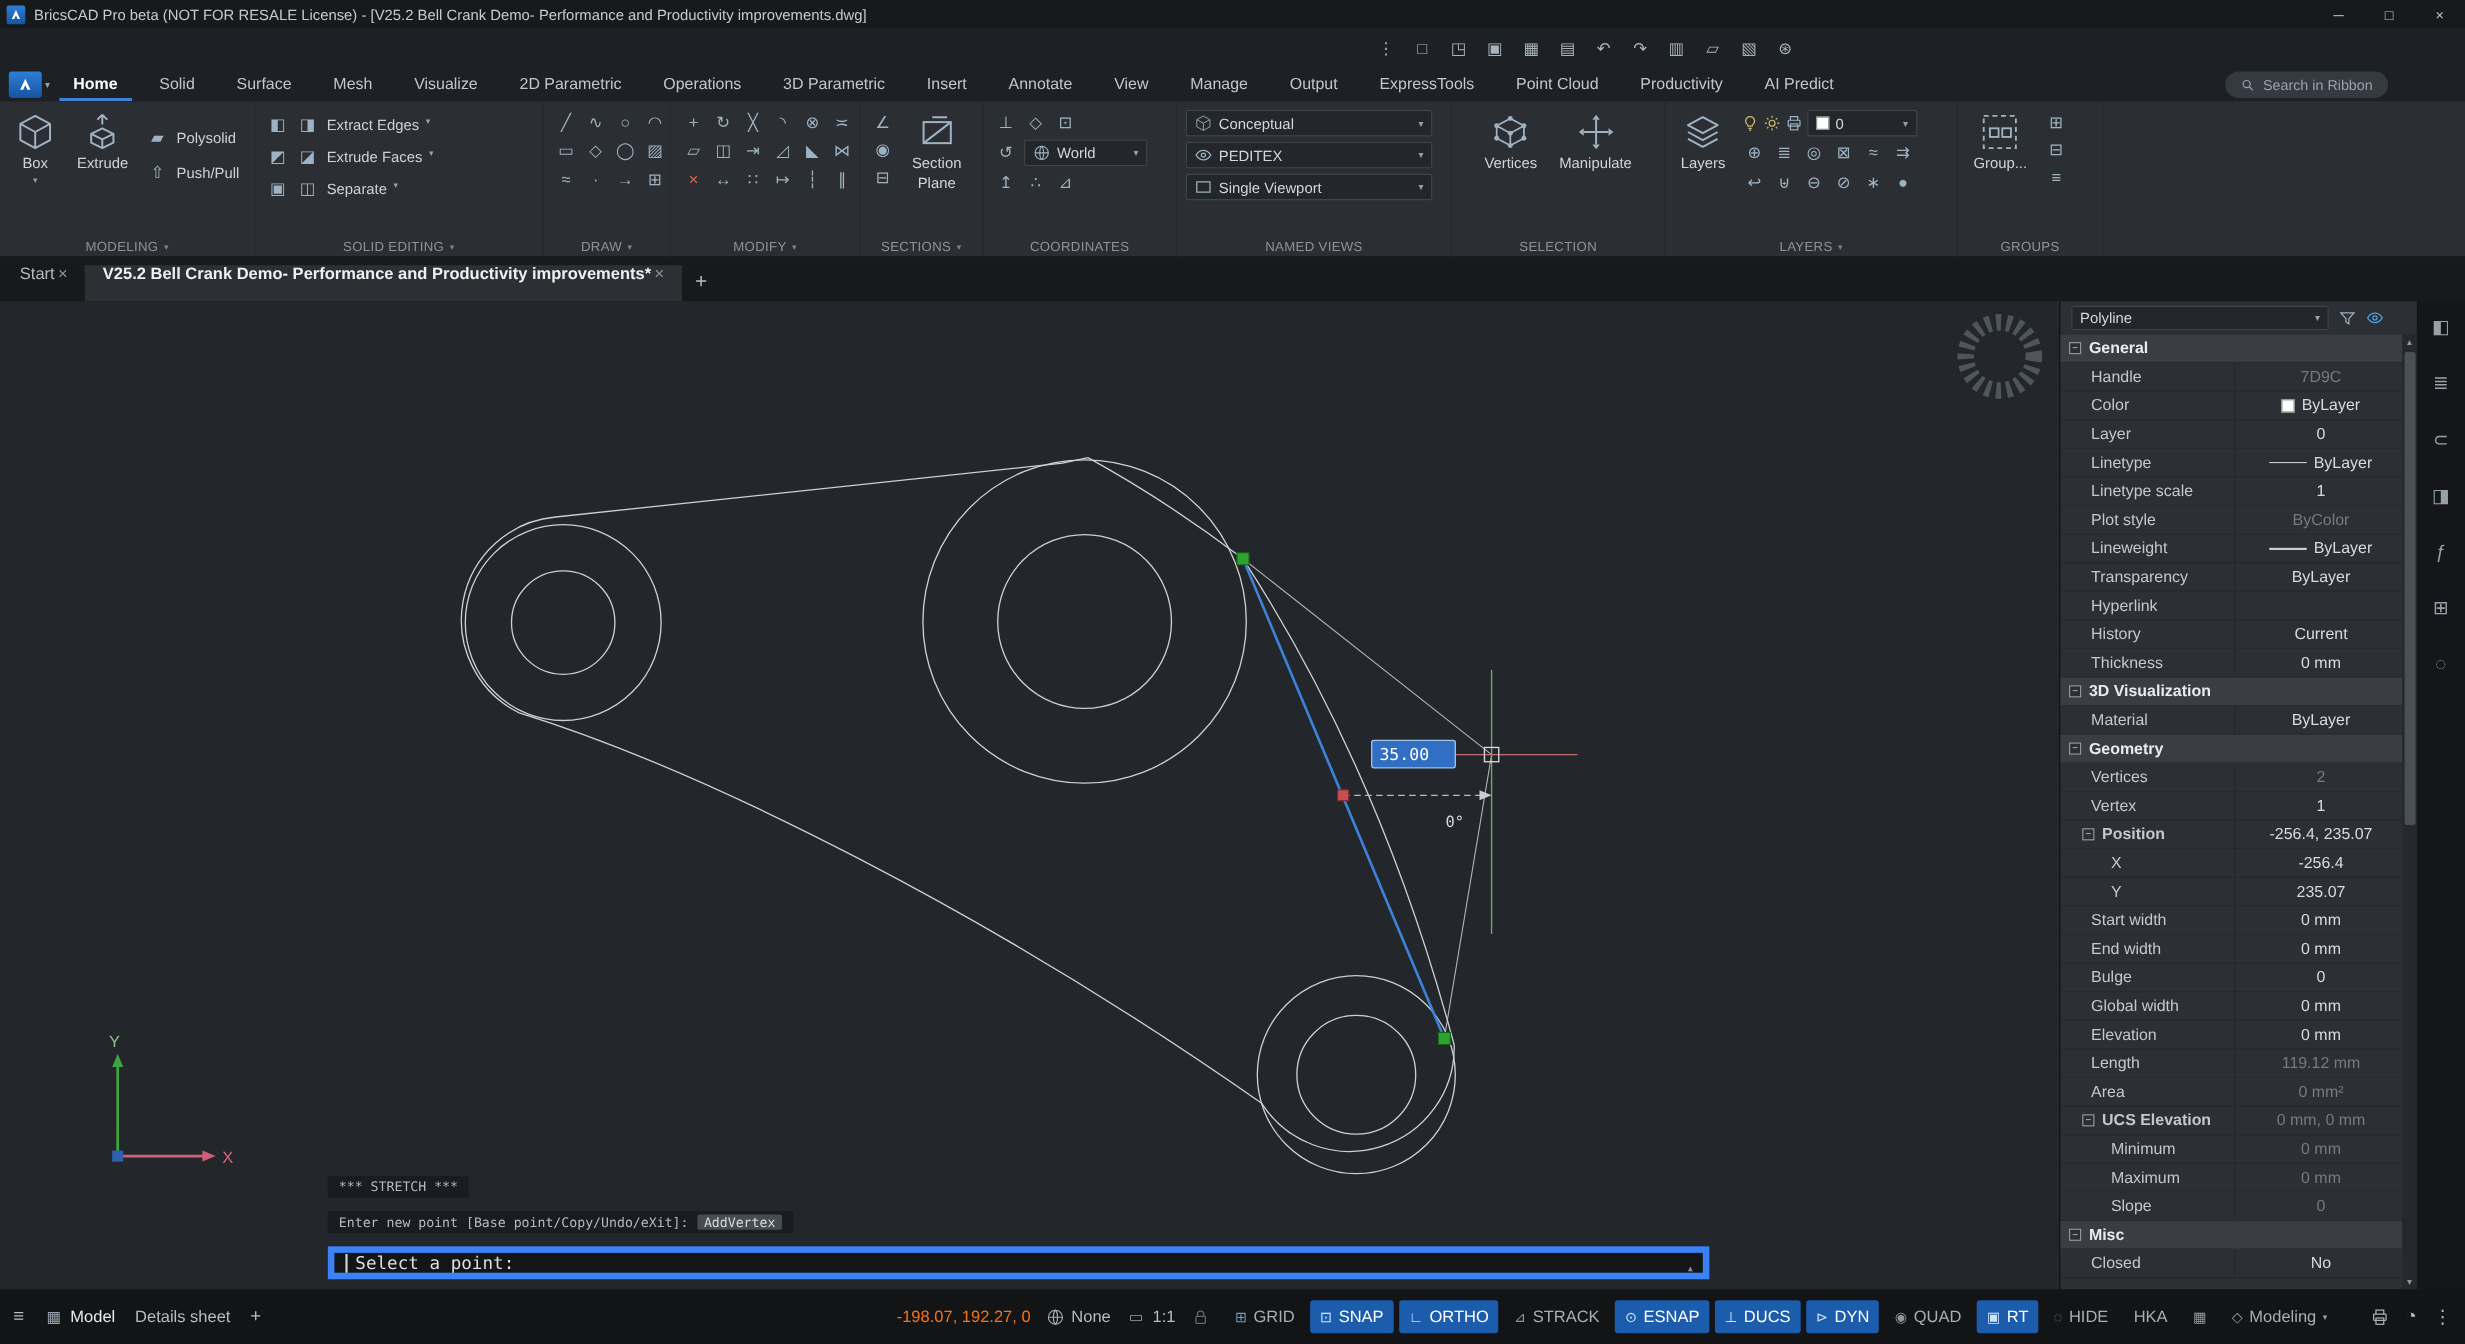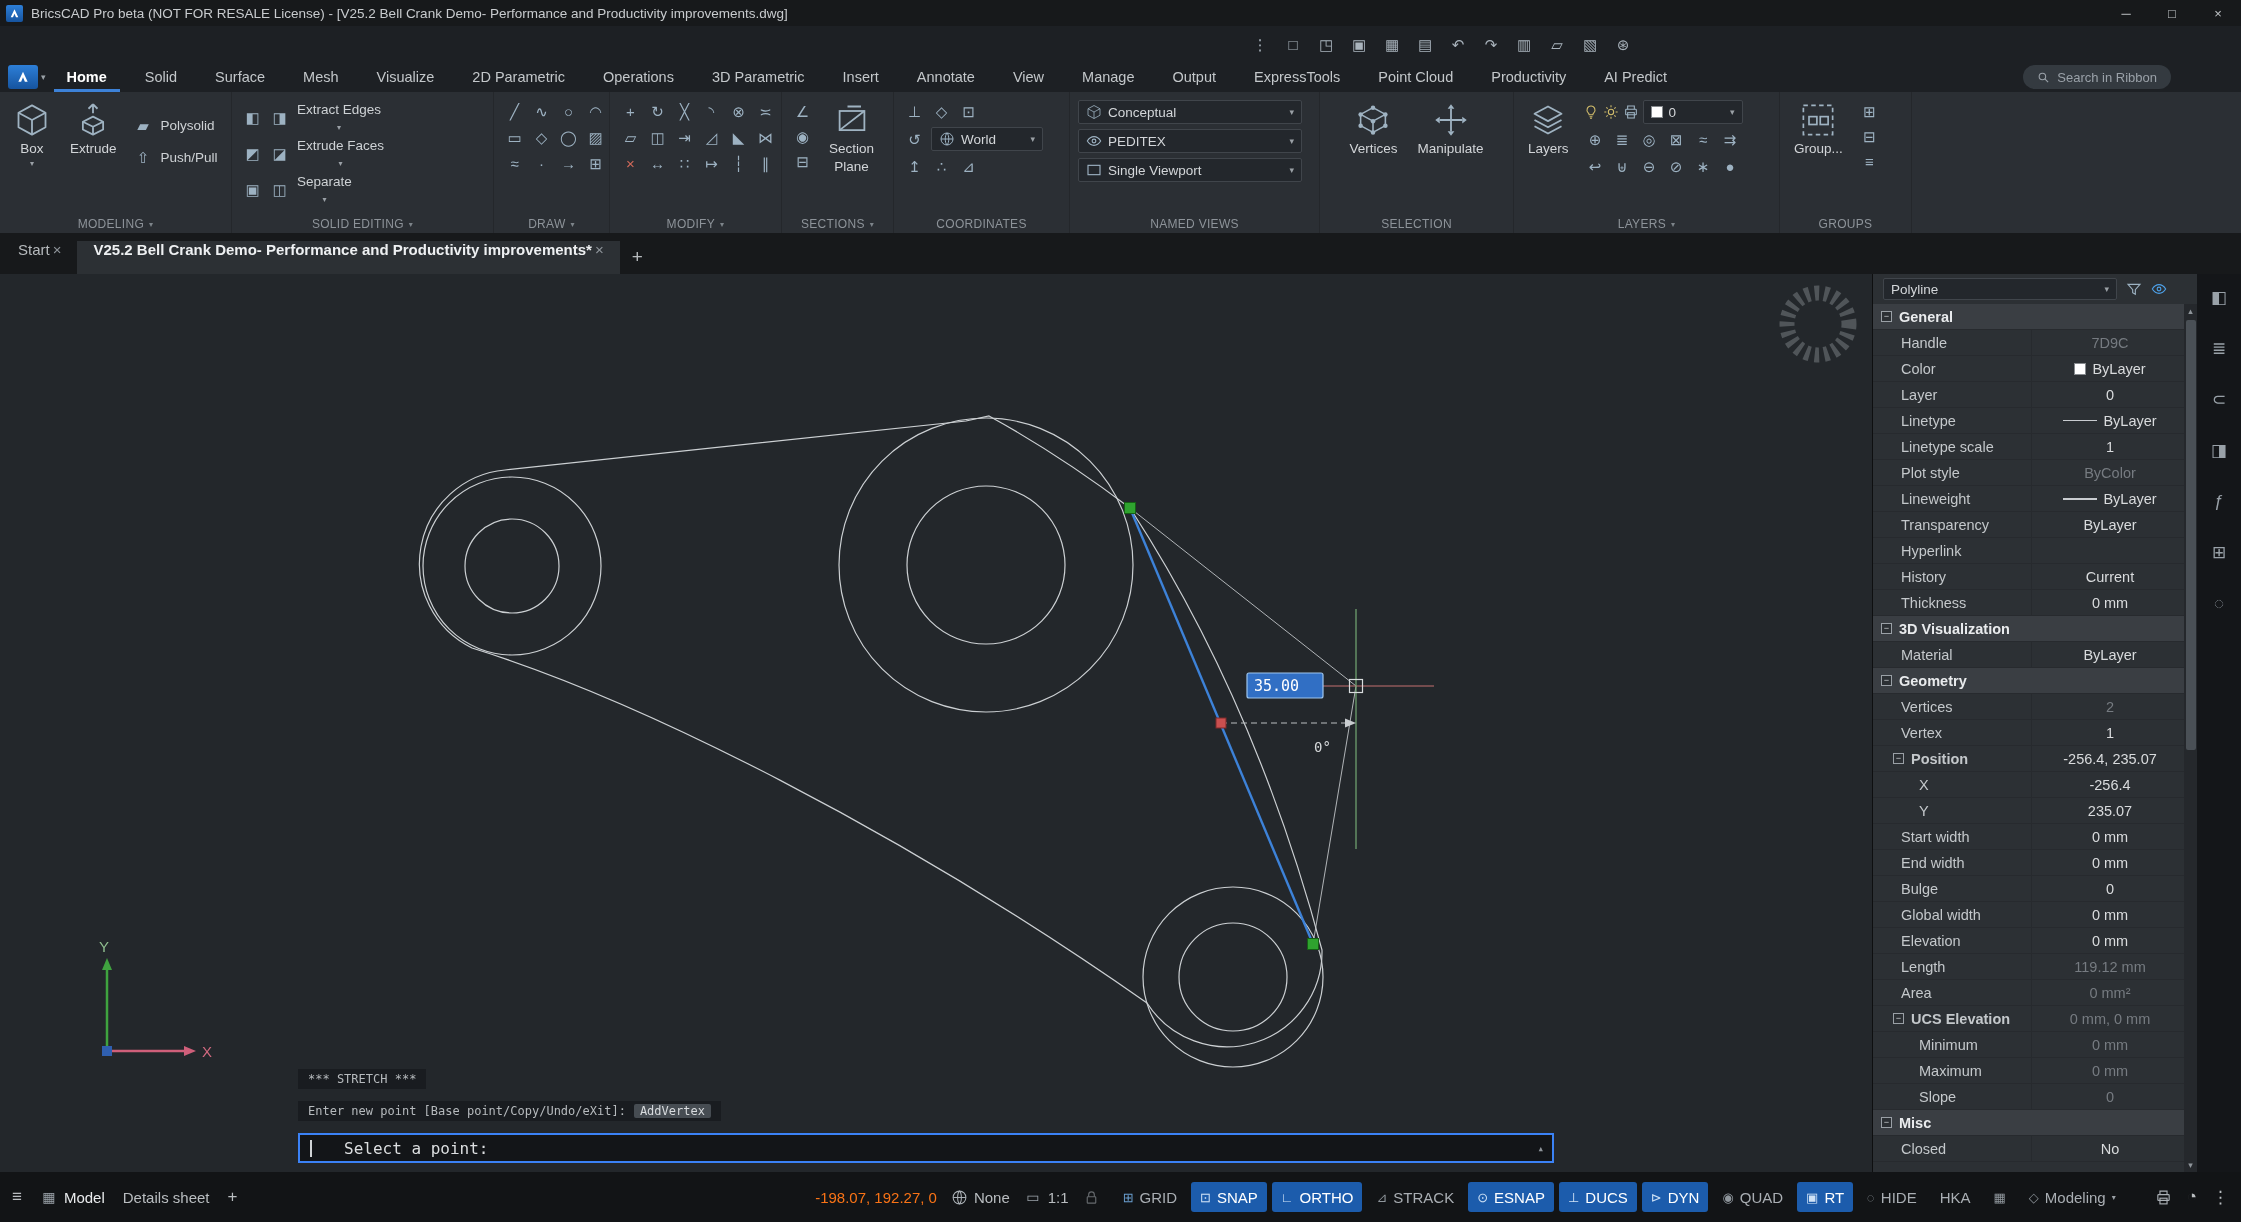--- a/index.html
+++ b/index.html
@@ -44,21 +44,21 @@
   .bb-label{font-size:13.5px;color:#d2d5d8;line-height:15px;white-space:nowrap;}
   .bb-caret{font-size:8px;color:#9aa0a6;}
   .icon{display:inline-flex;align-items:center;justify-content:center;width:25px;height:23px;font-size:15px;color:#9db2c2;line-height:1;}
   .icorow{display:flex;gap:2px;}
   .icocol{display:flex;flex-direction:column;gap:2px;}
   .vstack{display:flex;flex-direction:column;gap:9px;}
   .hrow{display:flex;align-items:center;gap:4px;}
   .hbtn{display:flex;align-items:center;gap:5px;font-size:13.5px;color:#ced2d5;white-space:nowrap;}
   .se-rows{display:flex;flex-direction:column;gap:6px;}
   .se-row{display:flex;align-items:center;gap:5px;}
-  .txtbtn{display:flex;align-items:center;gap:6px;font-size:13.5px;color:#ced2d5;white-space:nowrap;flex-direction:column;}
+  .txtbtn{display:flex;gap:6px;font-size:13.5px;color:#ced2d5;white-space:nowrap;}
   .mini-caret{font-size:8px;color:#9aa0a6;}
   .combo{display:flex;align-items:center;gap:6px;height:24px;padding:0 7px;background:#23272c;border:1px solid #40454b;border-radius:2px;font-size:13.5px;color:#d3d6d9;white-space:nowrap;}
   .combo .caret{margin-left:auto;font-size:9px;color:#9aa0a6;}
   .cic{width:16px;height:16px;color:#9db2c2;flex:0 0 auto;}
   .cic.y{color:#d2bd6b;}
   .cic.blue{color:#4da0e8;}
   .swatch{display:inline-block;width:12px;height:12px;background:#ffffff;border:1px solid #85898d;flex:0 0 auto;}
 
   
   .doctabs{height:41px;background:#17191b;display:flex;align-items:flex-end;padding-left:2px;}
@@ -70,21 +70,21 @@
   
   .main{display:flex;height:898px;}
   .canvas{flex:1;position:relative;background:#23272b;overflow:hidden;}
   .canvas svg.draw{position:absolute;left:0;top:0;}
 
   
   .cmd-l1,.cmd-l2{position:absolute;left:298px;font-family:"DejaVu Sans Mono",monospace;font-size:12px;color:#b6babd;background:rgba(24,27,30,.85);padding:3px 10px;white-space:nowrap;}
   .cmd-l1{top:795px;}
   .cmd-l2{top:827px;}
   .tok{background:#464c52;color:#d8dbde;padding:0 6px;border-radius:2px;margin-left:8px;}
-  .cmd-bar{position:absolute;left:298px;top:859px;width:1256px;height:30px;background:rgba(18,20,23,.93);border:2px solid #3b82f6;display:flex;align-items:center;padding:0 26px 0 10px;font-family:"DejaVu Sans Mono",monospace;font-size:16px;color:#dcdee0;gap:25px;}
+  .cmd-bar{position:absolute;left:298px;top:859px;width:1256px;height:30px;background:rgba(18,20,23,.93);border:6px solid #3b82f6;display:flex;align-items:center;padding:0 26px 0 10px;font-family:"DejaVu Sans Mono",monospace;font-size:16px;color:#dcdee0;}
   .cmd-caret-bar{display:inline-block;width:2px;height:17px;background:#d0d3d5;margin-right:7px;}
   .cmd-up{position:absolute;right:8px;top:8px;font-size:11px;color:#8f959b;line-height:1;}
 
   
   .prop-panel{width:325px;background:#2c3034;border-left:1px solid #0e0f10;position:relative;font-size:14.5px;flex:0 0 auto;}
   .prop-header{height:30px;display:flex;align-items:center;padding:0 10px;gap:9px;}
   .prop-rows{position:absolute;top:30px;left:0;right:13px;bottom:0;overflow:hidden;}
   .prow{height:26px;display:flex;align-items:center;border-bottom:1px solid #272a2e;position:relative;}
   .prow.sec{background:#3a3e43;gap:7px;padding-left:8px;}
   .sec-label{font-weight:bold;color:#e9ebed;}

